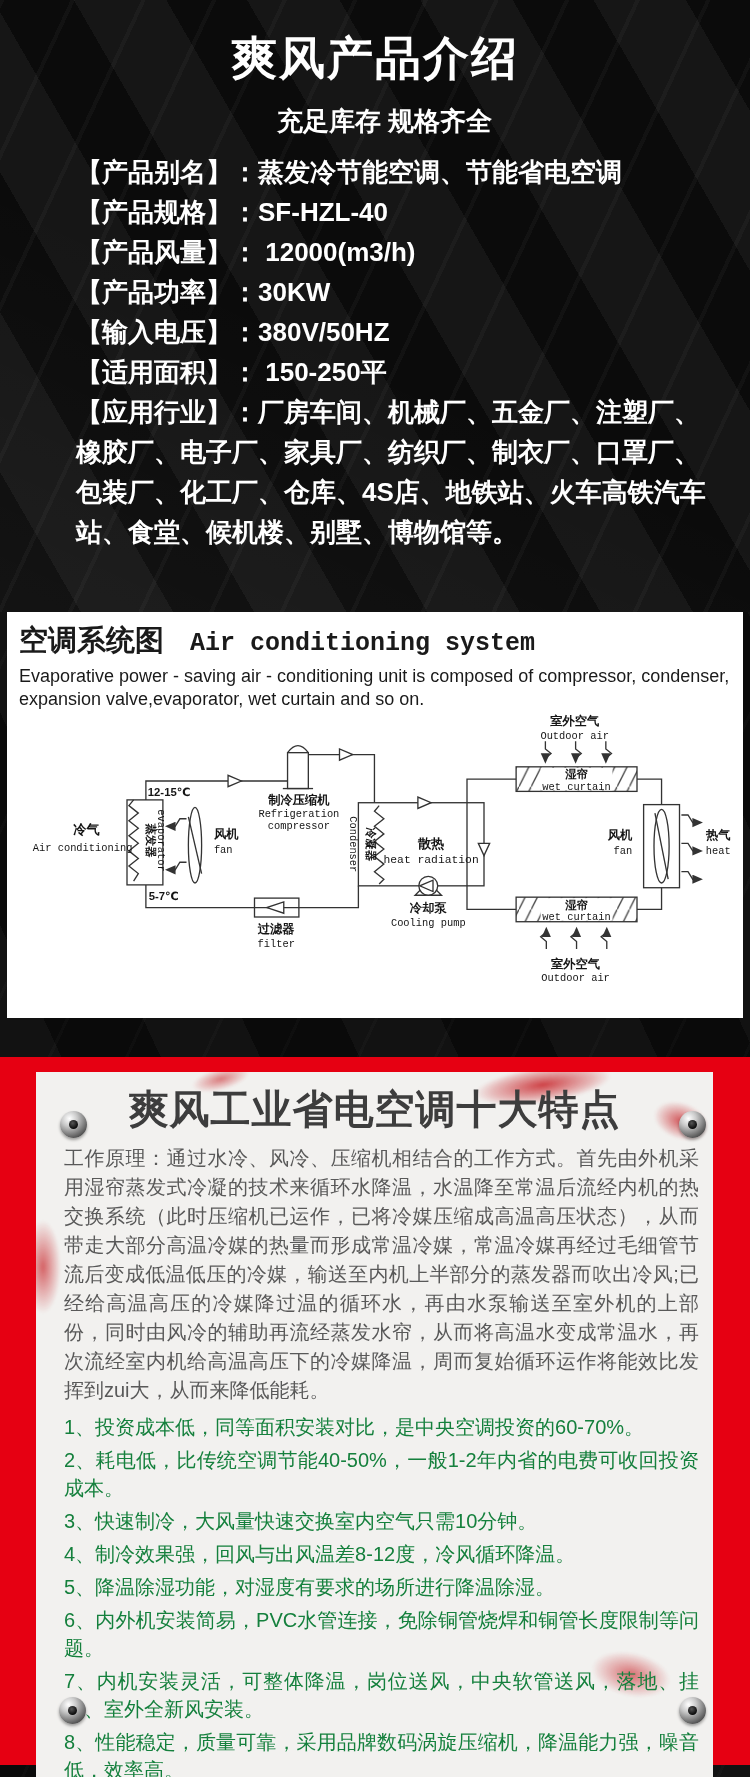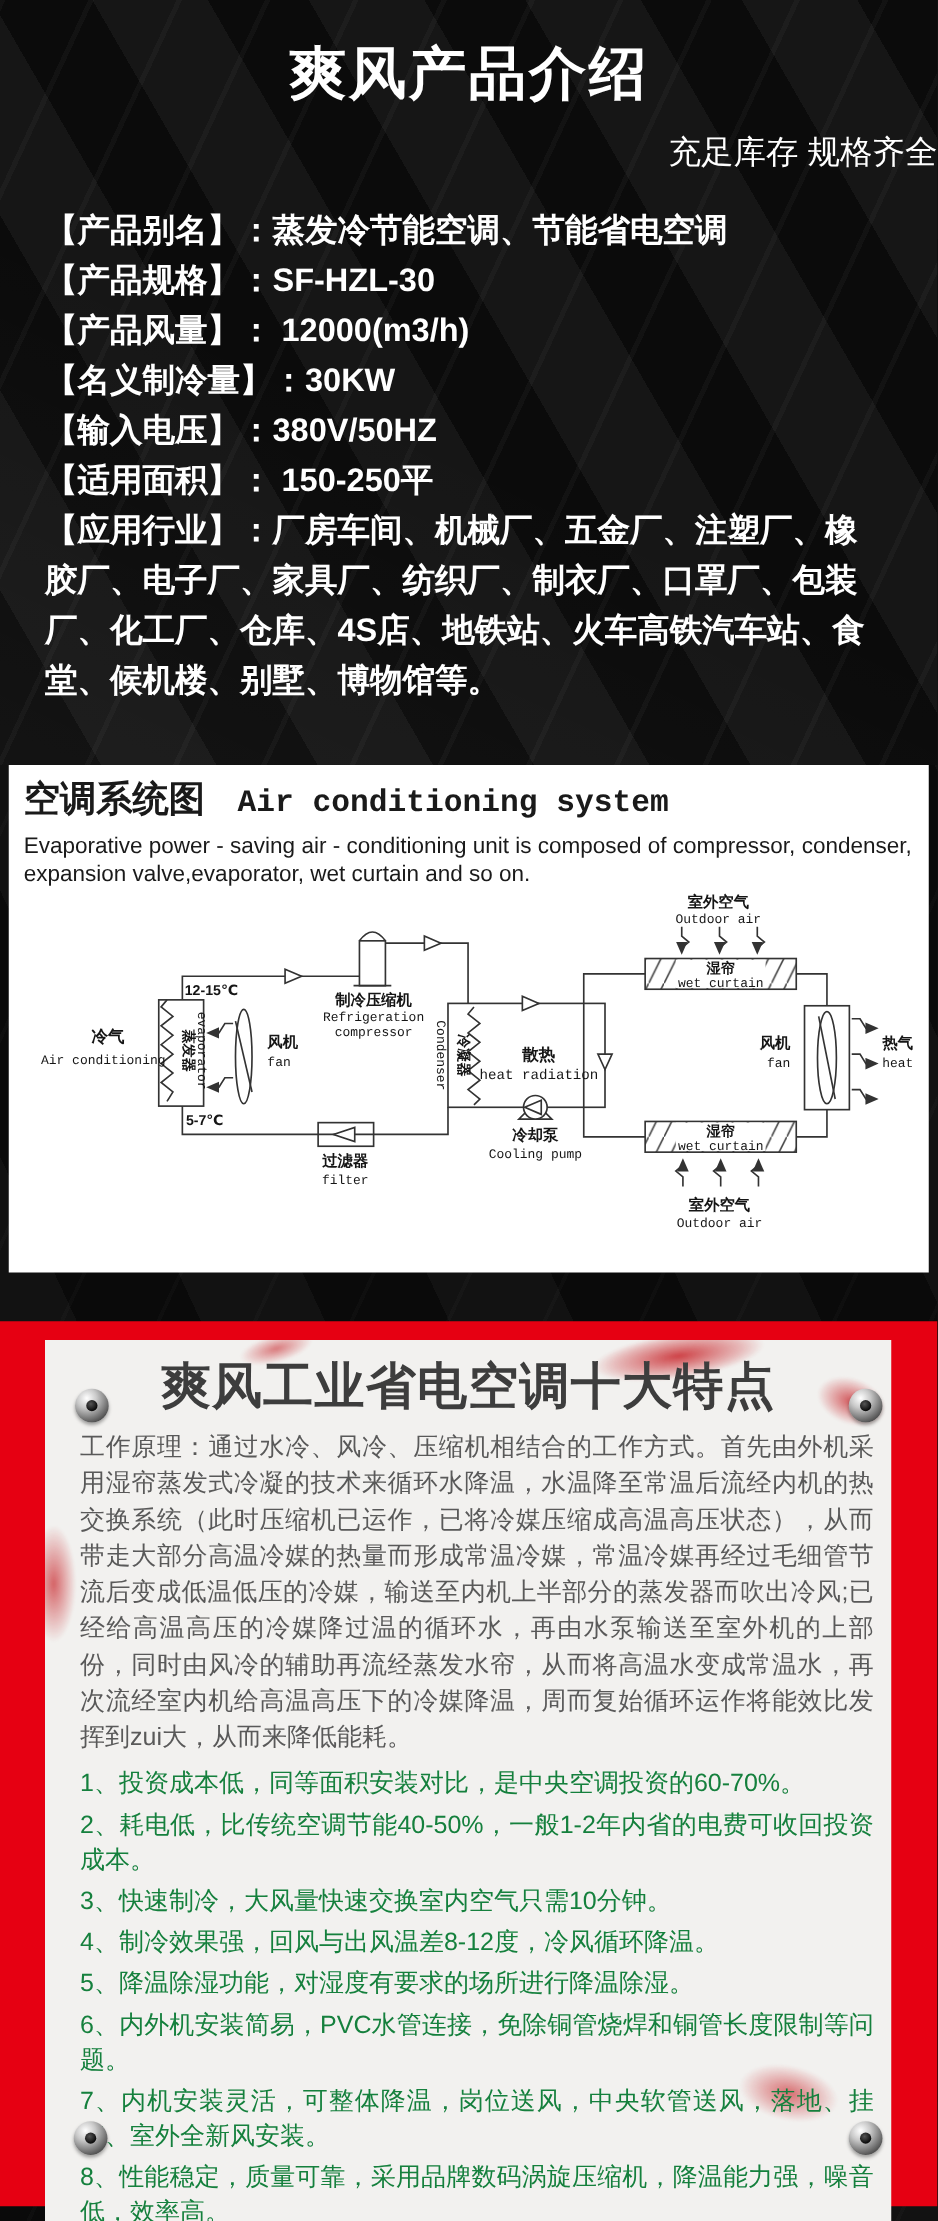--- a/index.html
+++ b/index.html
@@ -15,22 +15,22 @@
 
   
   .hero { height:612px; padding-top:16px; overflow:hidden;
     background:
       linear-gradient(25deg, rgba(255,255,255,.035), transparent 45%),
       repeating-linear-gradient(115deg, rgba(255,255,255,.03) 0 4px, transparent 4px 64px),
       repeating-linear-gradient(60deg, rgba(0,0,0,.5) 0 70px, transparent 70px 150px),
       #161616;
   }
   .hero-title { color:#fff; font-size:46px; font-weight:bold; text-align:center; line-height:84px; letter-spacing:2px; }
-  .hero-subtitle { color:#fff; font-size:26px; font-weight:normal; text-align:right; line-height:34px; margin-top:4px;padding-left:19px; }
-  .spec-list { margin-top:26px; padding:0 40px 0 36px; }
+  .hero-subtitle { color:#fff; font-size:26px; font-weight:bold; text-align:center; line-height:34px; margin-top:4px;padding-left:19px; }
+  .spec-list { margin-top:14px; padding:0 40px 0 76px; }
   .spec-item { color:#fff; font-size:26px; font-weight:bold; line-height:40px; }
 
   
   .diagram-section { background:#fff; margin:0 7px; height:406px; padding:10px 12px 16px 12px; overflow:hidden; color:#1a1a1a; }
   .diagram-heading { line-height:36px; white-space:nowrap; }
   .dh-zh { font-size:29px; font-weight:bold; }
   .dh-en { font-size:25px; font-family:"Liberation Mono","DejaVu Sans Mono",monospace; font-weight:bold; margin-left:26px; }
   .diagram-desc-zh { font-size:20px; font-weight:bold; line-height:28px; }
   .diagram-desc-en { font-size:18px; font-family:Liberation Sans, sans-serif; line-height:23px; margin-top:2px; }
   .diagram-svg-wrap { margin-top:2px; }
@@ -69,23 +69,23 @@
     background:radial-gradient(closest-side, rgba(197,22,28,.55), transparent 85%); border-radius:50%; }
 </style>
 </head>
 <body>
 
 <div class="hero">
   <div class="hero-title">爽风产品介绍</div>
   <div class="hero-subtitle">充足库存 规格齐全</div>
   <div class="spec-list">
     <div class="spec-item">【产品别名】：蒸发冷节能空调、节能省电空调</div>
-    <div class="spec-item">【产品规格】：SF-HZL-30</div>
+    <div class="spec-item">【产品规格】：SF-HZL-40</div>
     <div class="spec-item">【产品风量】： 12000(m3/h)</div>
-    <div class="spec-item">【名义制冷量】：30KW</div>
+    <div class="spec-item">【产品功率】：30KW</div>
     <div class="spec-item">【输入电压】：380V/50HZ</div>
     <div class="spec-item">【适用面积】： 150-250平</div>
     <div class="spec-item">【应用行业】：厂房车间、机械厂、五金厂、注塑厂、橡胶厂、电子厂、家具厂、纺织厂、制衣厂、口罩厂、包装厂、化工厂、仓库、4S店、地铁站、火车高铁汽车站、食堂、候机楼、别墅、博物馆等。</div>
   </div>
 </div>
 
 <div class="diagram-section">
   <div class="diagram-heading">
     <span class="dh-zh">空调系统图</span><span class="dh-en">Air conditioning system</span>
   </div>

